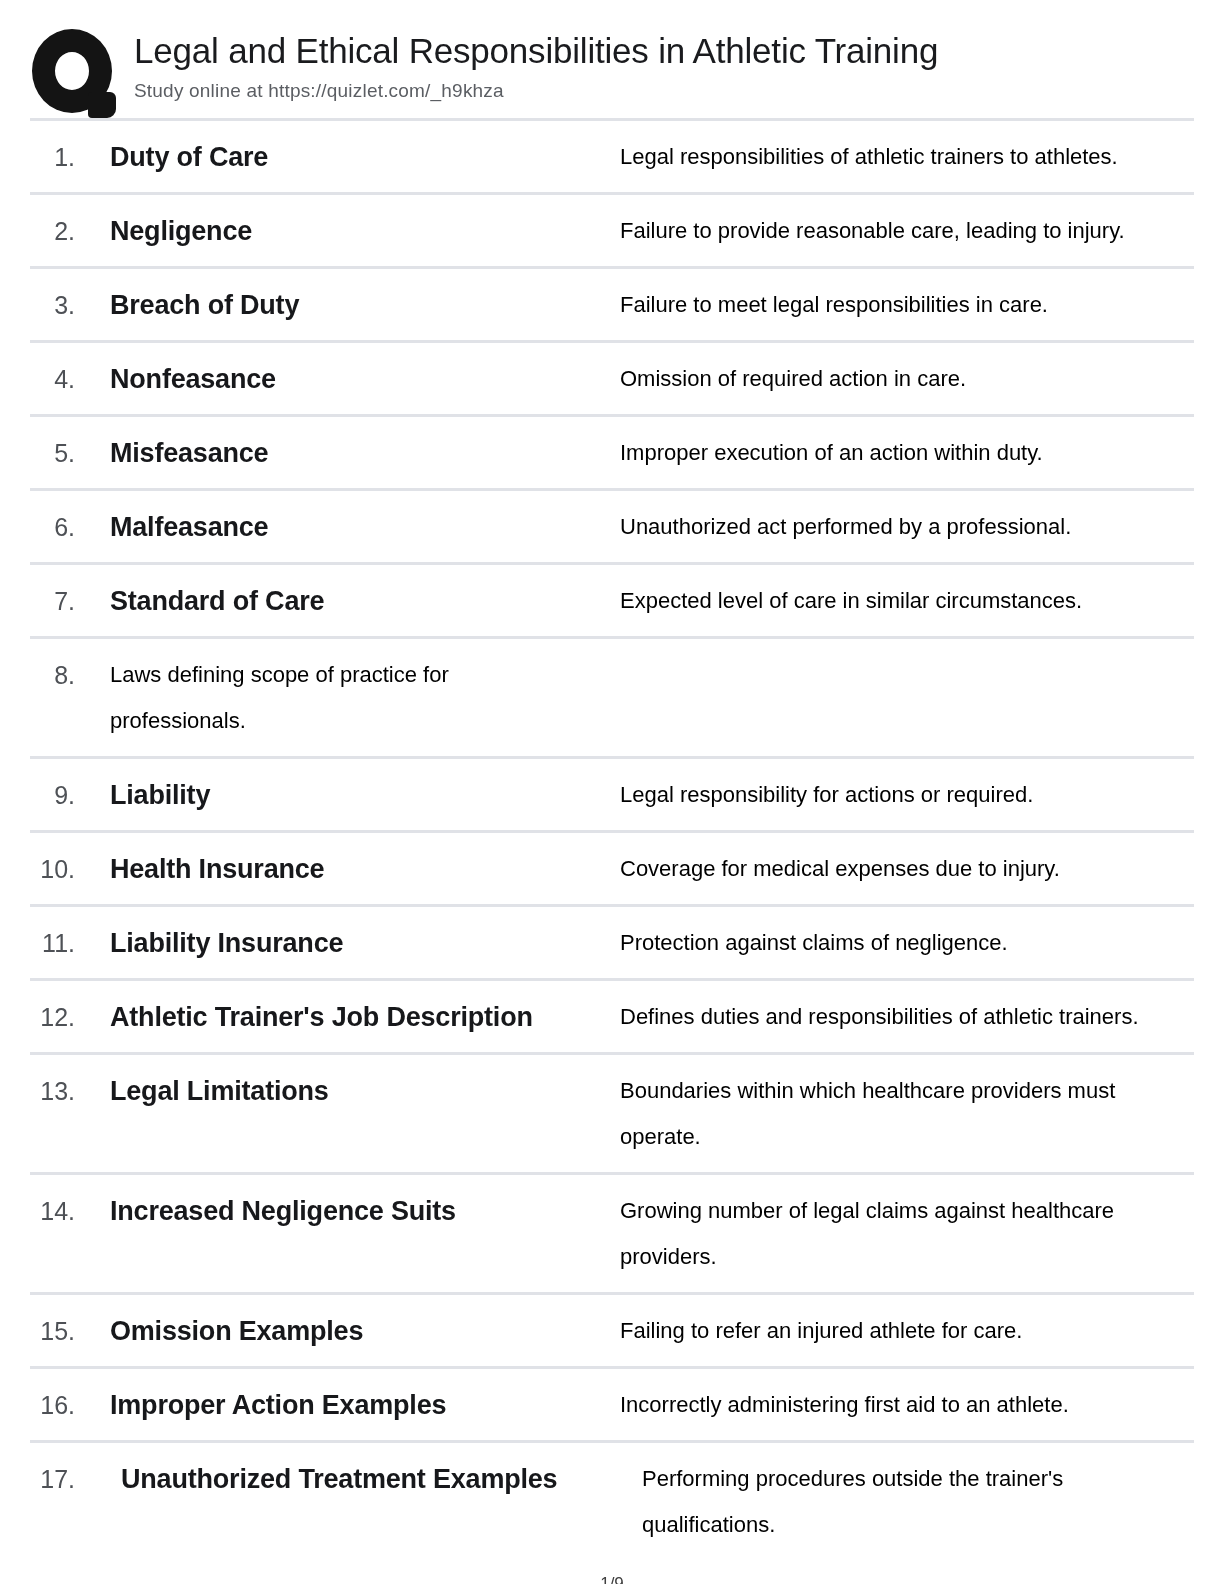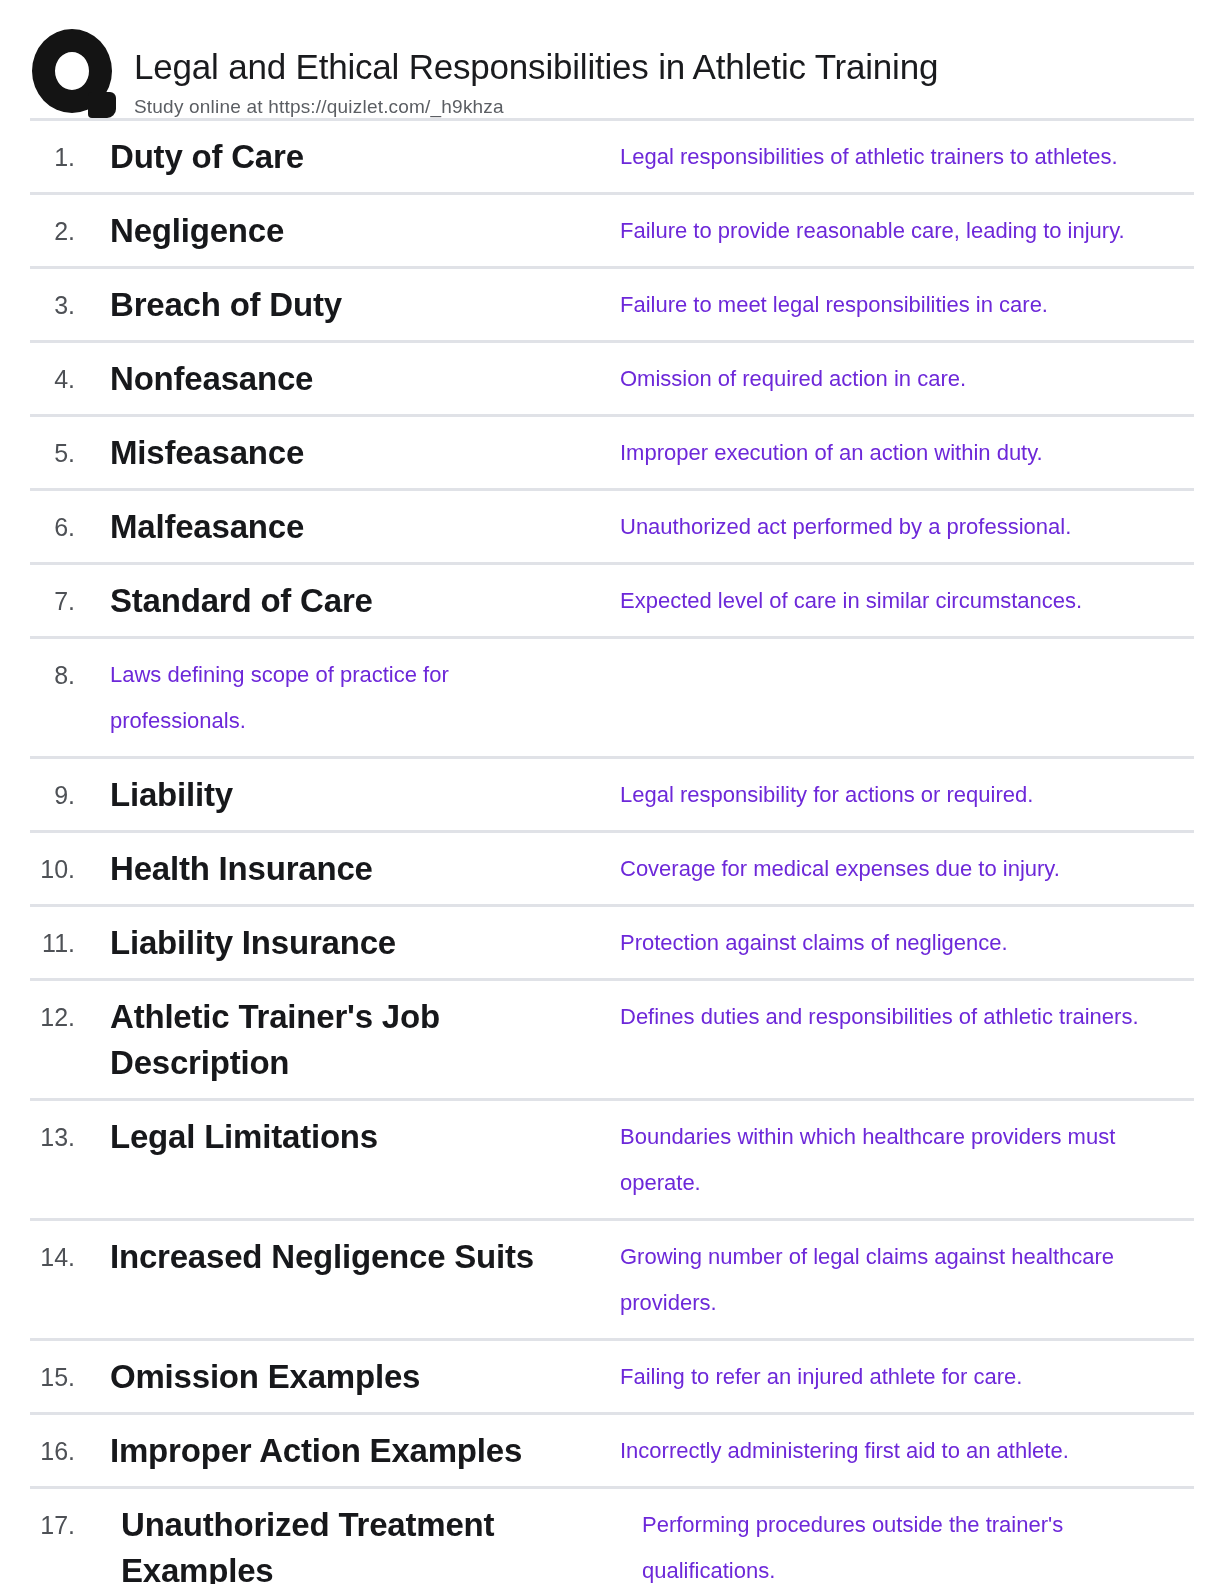--- a/index.html
+++ b/index.html
@@ -4,21 +4,21 @@
 <style>
   html, body { margin:0; padding:0; }
   body {
     width:1224px; height:1584px; background:#ffffff;
     font-family:"Liberation Sans", sans-serif;
     overflow:hidden;
   }
   .page { box-sizing:border-box; width:1224px; height:1584px; padding:0 30px; display:flex; flex-direction:column; }
 
   
-  header { display:flex; align-items:flex-end; padding:26px 0 0 2px; border-bottom:3px solid #e0e2e7; }
+  header { display:flex; align-items:flex-start; padding:26px 0 0 2px; border-bottom:3px solid #e0e2e7; }
   .logo { position:relative; width:86px; height:92px; flex:0 0 auto; }
   .logo .ring {
     position:absolute; left:0; top:3px; width:80px; height:84px; box-sizing:border-box;
     border:23px solid #141414; border-radius:50%;
   }
   .logo .tail {
     position:absolute; left:56px; top:66px; width:28px; height:26px;
     background:#141414; border-radius:4px 6px 9px 4px;
   }
   .head-text { margin-left:16px; padding-top:4px; }
@@ -26,23 +26,23 @@
   .subtitle { margin-top:8px; font-size:19px; font-weight:300; color:#5b5e63; letter-spacing:0.2px; }
 
   
   main { flex:0 0 auto; }
   .row {
     display:grid; grid-template-columns:45px 475px 1fr; column-gap:35px;
     padding:13px 0 12px; border-bottom:3px solid #e0e2e7; align-items:start;
   }
   .row:last-child { border-bottom:none;gap:46px; }
   .num  { font-size:25px; font-weight:300; color:#4e5156; text-align:right; line-height:46px; }
-  .term { font-size:33px; font-weight:600; color:#17181b; line-height:46px; letter-spacing:-0.2px; }
+  .term { font-size:27px; font-weight:600; color:#17181b; line-height:46px; letter-spacing:-0.2px; }
   .term > span { display:block; max-width:448px; }
-  .def  { font-size:22px; font-weight:300; color:#6d28d9; line-height:46px; }
+  .def  { font-size:22px; font-weight:300; color:#000000; line-height:46px; }
   .def > span { display:block; max-width:552px; }
 
   footer { text-align:center; margin-top:14px; font-size:17px; font-weight:300; color:#404040; }
 </style>
 </head>
 <body>
 
 <div class="page">
 
   <header>

